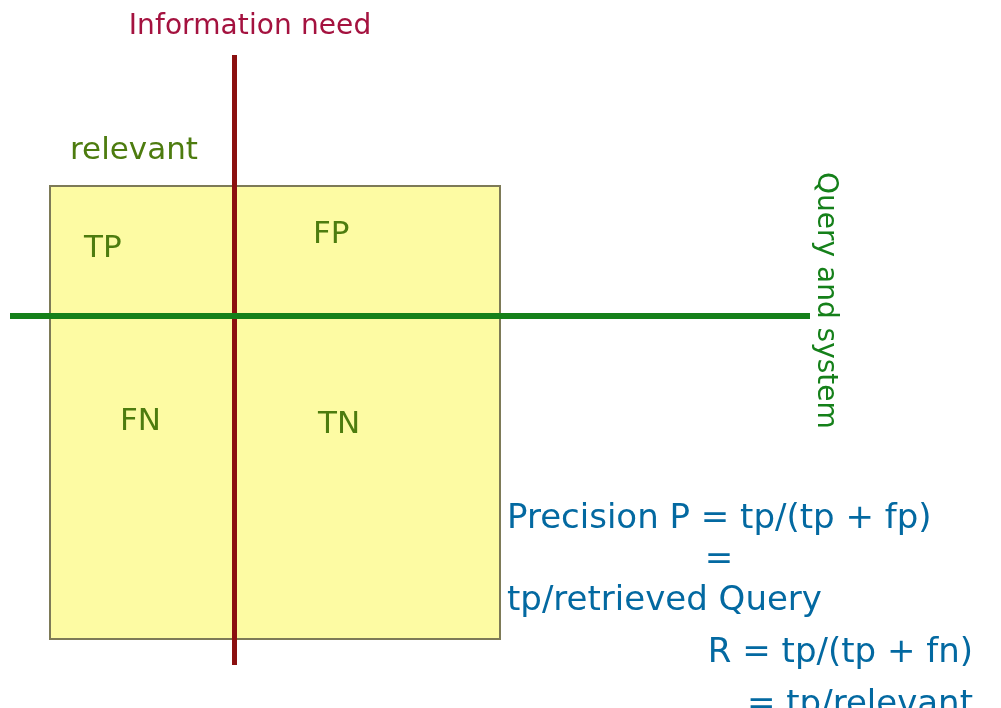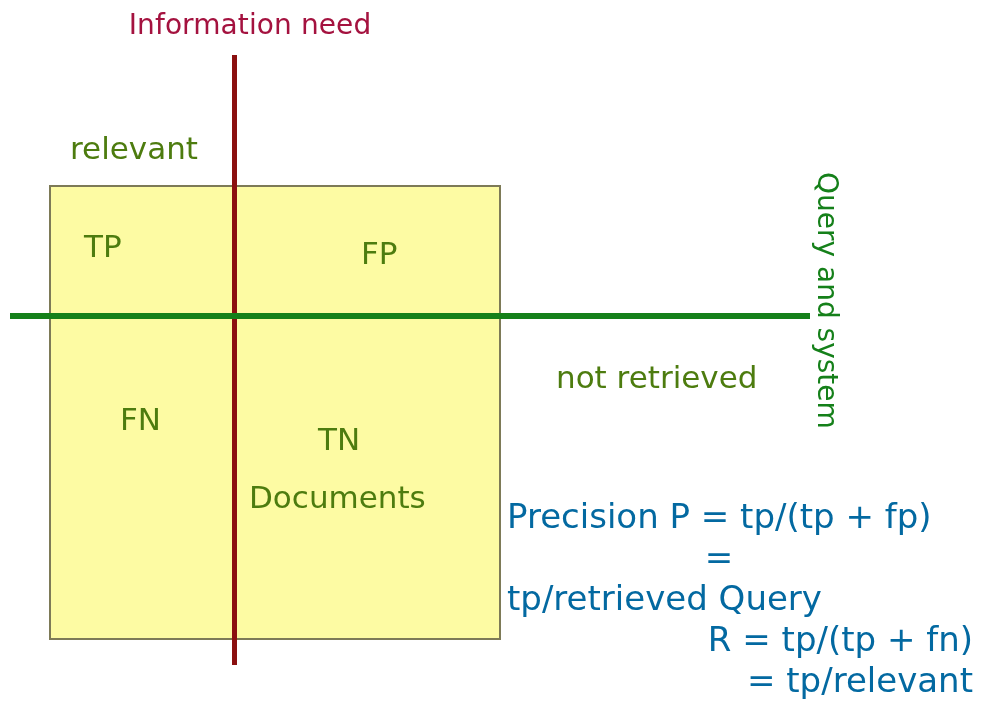--- a/index.html
+++ b/index.html
@@ -70,23 +70,23 @@
     white-space: nowrap;
     line-height: 1;
   }
 
   
   .col-relevant     { left: 70px;  top: 133px; }
   .col-not-relevant { left: 276px; top: 133px; }
 
   
   .cell-tp { left: 84px; top: 231px; }
-  .cell-fp { left: 313px; top: 238px; margin-left: 48px; }
+  .cell-fp { left: 313px; top: 217px; }
   .cell-fn { left: 120px; top: 404px; }
-  .cell-tn { left: 318px; top: 424px; text-align: center; }
+  .cell-tn { left: 318px; top: 407px; text-align: center; }
 
   
   .docs { left: 249px; top: 482px; }
 
   
   .row-retrieved     { left: 563px; top: 239px; }
   .row-not-retrieved { left: 556px; top: 362px; }
 
   
   .vlabel {
@@ -107,21 +107,21 @@
     left: 507px;
     top: 496px;
     width: 466px;
     font-size: 34px;
     color: #0369a1;
     line-height: 41px;
   }
   .f-line       { white-space: nowrap; }
   .f-left       { text-align: left; }
   .f-center     { text-align: center; padding-right: 42px; }
-  .f-right      { text-align: right; }
+  .f-right      { text-align: right; margin-top: 11px; }
 </style>
 </head>
 <body>
 
 <div id="canvas">
 
   <div class="title">Information need</div>
 
   <div class="matrix-box"></div>
 
@@ -129,23 +129,21 @@
 
   <div class="hline"></div>
 
   <div class="lbl col-relevant">relevant</div>
 
   <div class="lbl cell-tp">TP</div>
   <div class="lbl cell-fp">FP</div>
   <div class="lbl cell-fn">FN</div>
   <div class="lbl cell-tn">TN</div>
 
-  <div class="lbl docs">Documents</div>
 
-  <div class="lbl row-not-retrieved">not retrieved</div>
 
   <div class="vlabel">Query and system</div>
 
   <div class="formulas">
     <div class="f-line f-left">Precision P = tp/(tp + fp)</div>
     <div class="f-line f-center">=</div>
     <div class="f-line f-left">tp/retrieved Query</div>
     <div class="f-line f-right">R = tp/(tp + fn)</div>
     <div class="f-line f-right">= tp/relevant</div>
   </div>

